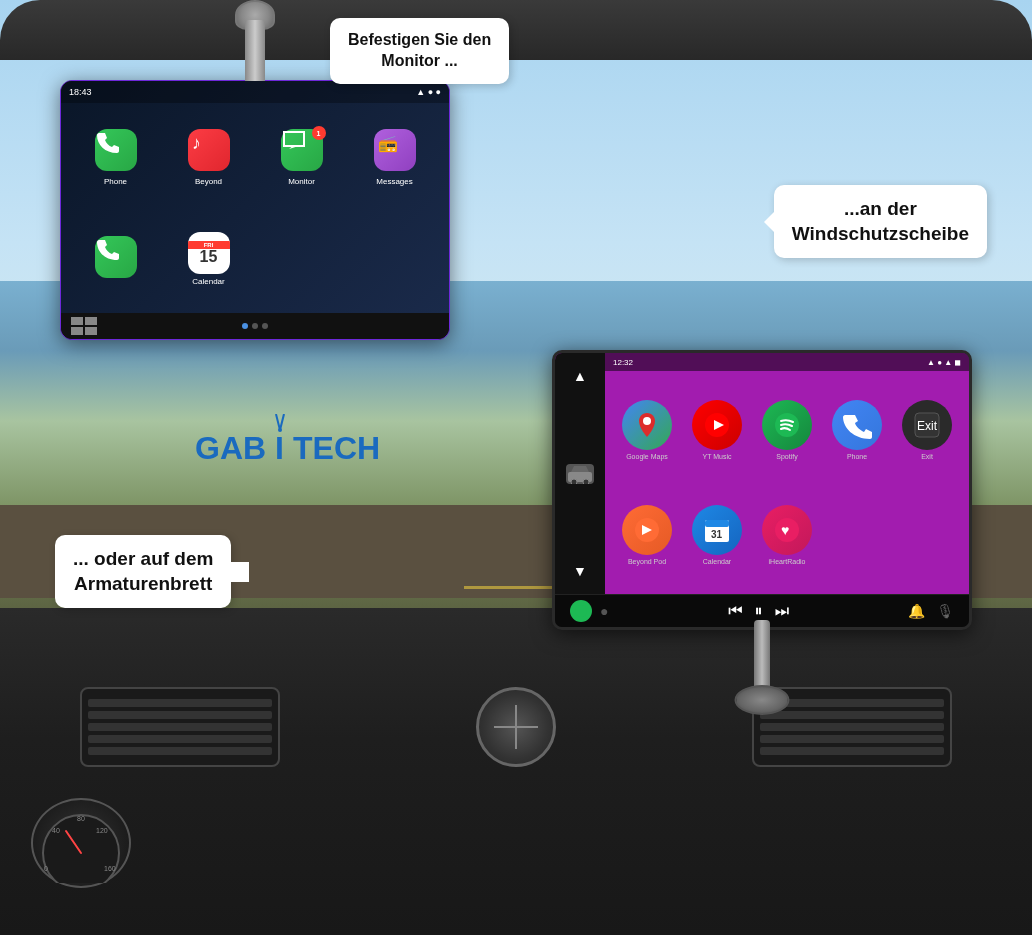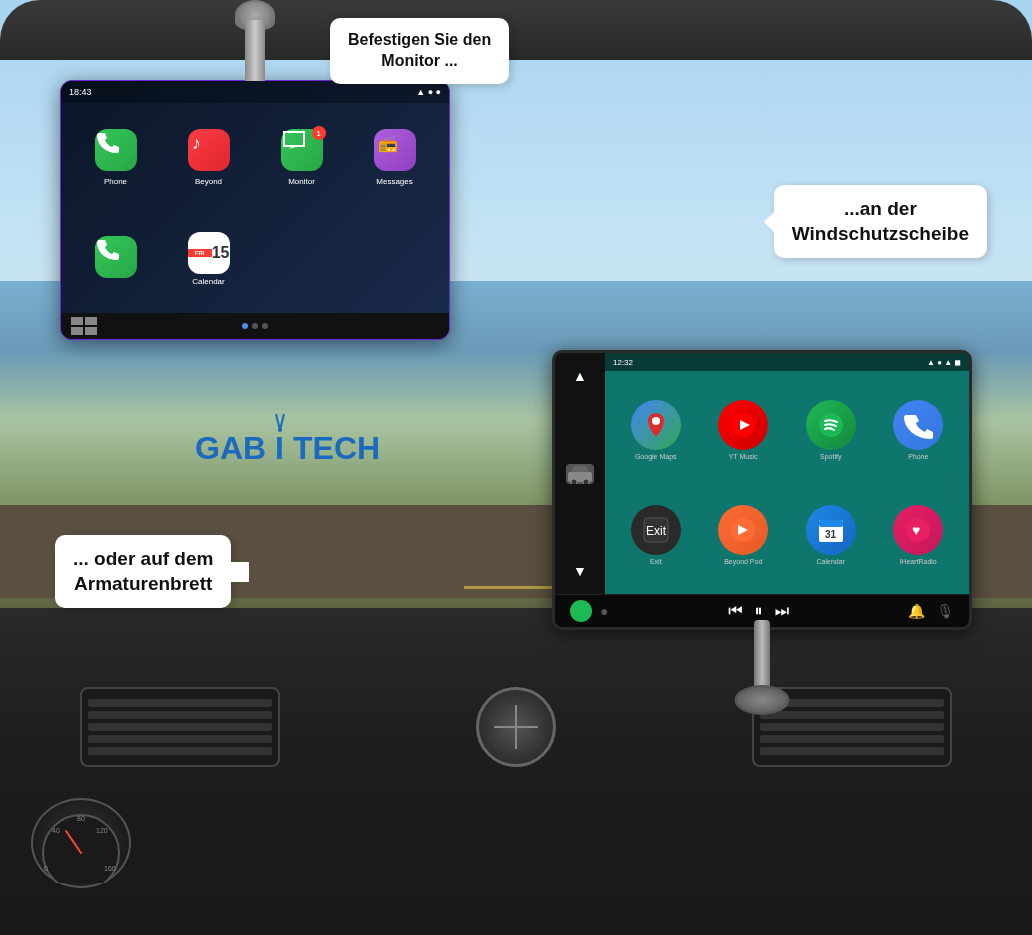--- a/index.html
+++ b/index.html
@@ -335,21 +335,21 @@
       background: #1a1a1a;
       border-radius: 10px;
       border: 3px solid #2a2a2a;
       overflow: hidden;
       box-shadow: 0 4px 20px rgba(0,0,0,0.6);
     }
 
     .monitor-bottom-screen {
       width: 100%;
       height: 88%;
-      background: #0f766e;
+      background: #a21caf;
       position: relative;
       display: flex;
     }
 
     .android-sidebar {
       width: 50px;
       height: 100%;
       background: #111;
       display: flex;
       flex-direction: column;
@@ -363,21 +363,21 @@
     .android-car-icon {
       width: 28px;
       height: 20px;
       background: #555;
       border-radius: 4px;
     }
 
     .android-apps-grid {
       flex: 1;
       display: grid;
-      grid-template-columns: repeat(4, 1fr);
+      grid-template-columns: repeat(5, 1fr);
       grid-template-rows: repeat(2, 1fr);
       gap: 6px;
       padding: 10px;
     }
 
     .android-app {
       display: flex;
       flex-direction: column;
       align-items: center;
       justify-content: center;
@@ -556,21 +556,21 @@
       transform: translateX(-50%);
     }
 
     
     .cal-inner {
       width: 42px;
       height: 42px;
       border-radius: 12px;
       background: white;
       display: flex;
-      flex-direction: row;
+      flex-direction: column;
       align-items: center;
       justify-content: center;
       overflow: hidden;
     }
 
     .cal-header {
       width: 100%;
       background: #ff3b30;
       color: white;
       font-size: 6px;

